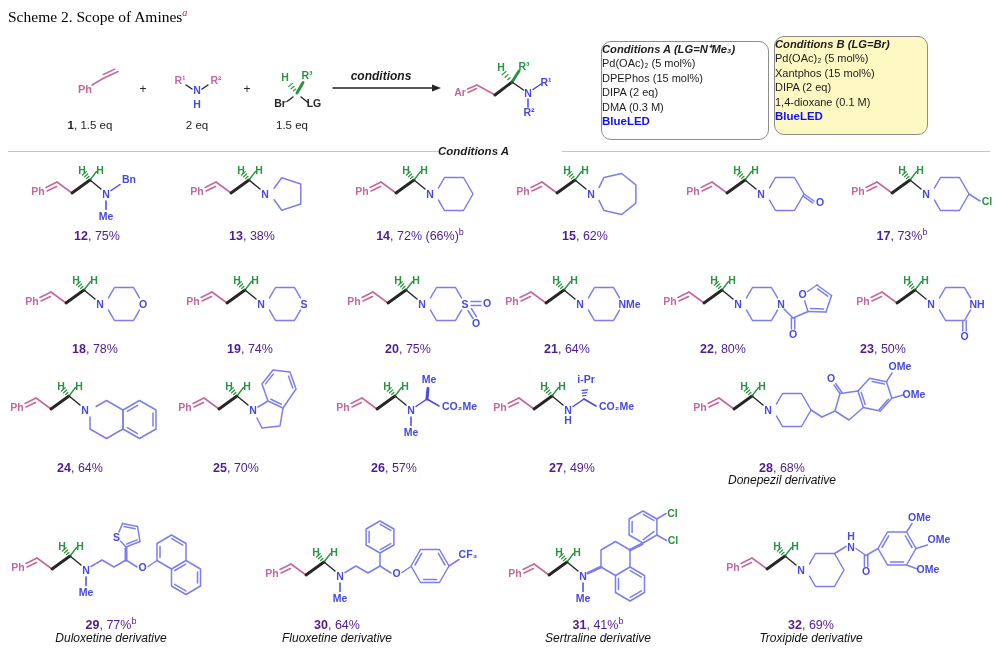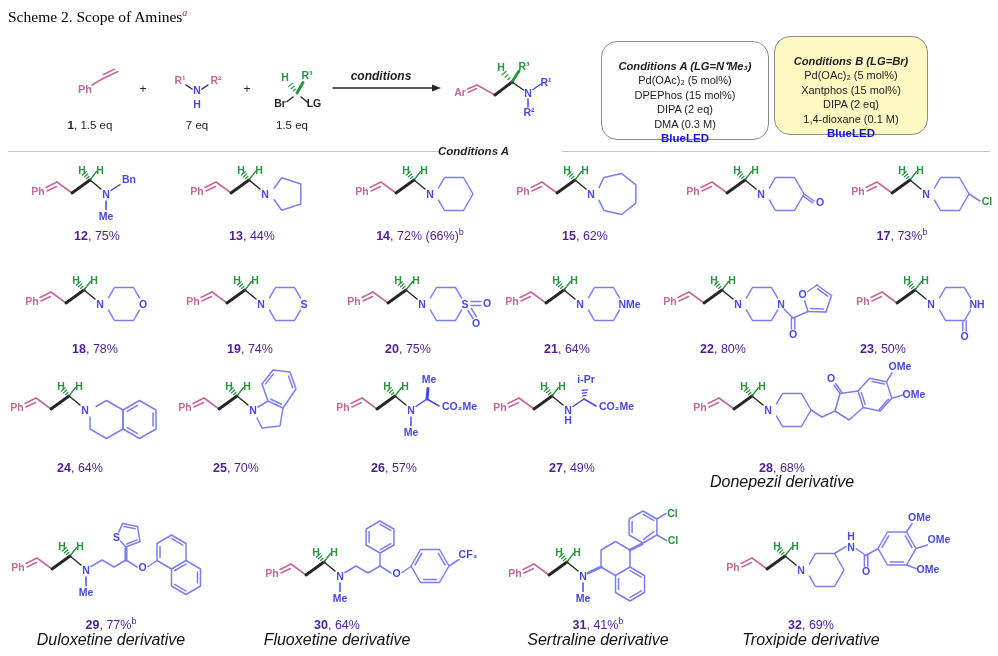--- a/index.html
+++ b/index.html
@@ -17,29 +17,29 @@
 .lb{stroke:#4848e4;stroke-width:1.5}
 .lbb{stroke:#4848e4;stroke-width:3}
 .tpk{fill:#c4699b}
 .tgn{fill:#2a9440}
 .tlb{fill:#4848e4}
 .tbk{fill:#262626}
 .title{position:absolute;left:8px;top:7px;font-family:"Liberation Serif",serif;font-size:15.5px;font-weight:400;color:#000}
 .title sup{font-size:10px;font-style:italic;color:#b01e2e}
 .eq{position:absolute;font-size:11.5px;text-align:center;color:#1d1d1d}
 .cond-label{position:absolute;font-size:12px;font-weight:700;font-style:italic;text-align:center}
-.box{position:absolute;border:1.4px solid #8c8c8c;border-radius:16px;text-align:center;font-size:11px;line-height:14.4px;padding-top:17px;box-sizing:border-box}
+.box{position:absolute;border:1.4px solid #8c8c8c;border-radius:10px;font-size:11px;line-height:14.4px;padding-top:0;box-sizing:border-box}
 .box .bt{font-size:11.2px;font-weight:700;font-style:italic}
 .box .led{font-weight:700;color:#1010ff;font-size:11.5px}
 .divline{position:absolute;border-top:1.2px solid #c4c4c4;height:0}
 .divlabel{position:absolute;font-size:11.5px;font-weight:700;font-style:italic;text-align:left}
 .cap{position:absolute;width:170px;text-align:center;font-size:12.5px;color:#4c1d95}
 .cap b{font-weight:700}
 .cap sup{font-size:9px}
-.dname{position:absolute;width:170px;text-align:center;font-size:16px;font-style:italic;color:#111}
+.dname{position:absolute;width:170px;text-align:center;font-size:12px;font-style:italic;color:#111}
 </style>
 </head>
 <body>
 
 <div id="page">
 
 <svg width="0" height="0">
 <defs>
 <g id="cin">
  <text class="tpk" x="8" y="37.8">Ph</text>
@@ -122,21 +122,21 @@
  <text class="tgn" x="516" y="30">R³</text>
  <path class="bk" d="M504,42 L515.5,50"></path>
  <text class="tlb" x="520" y="56.8">N</text>
  <path class="lb" d="M525,49.5 L533,44"></path>
  <text class="tlb" x="538" y="45.8">R¹</text>
  <path class="lb" d="M520,59 L520,67"></path>
  <text class="tlb" x="521" y="75.8">R²</text>
 </svg>
 
 <div class="eq" style="left:45px;top:119px;width:90px"><b>1</b><span>, 1.5 eq</span></div>
-<div class="eq" style="left:167px;top:119px;width:60px">7 eq</div>
+<div class="eq" style="left:167px;top:119px;width:60px">2 eq</div>
 <div class="eq" style="left:262px;top:119px;width:60px">1.5 eq</div>
 <div class="cond-label" style="left:331px;top:69px;width:100px">conditions</div>
 
 <div class="box" style="left:601px;top:41px;width:168px;height:99px;background:#fff">
  <div class="bt">Conditions A (LG=N⁺Me₃)</div>
  <div>Pd(OAc)₂ (5 mol%)</div>
  <div>DPEPhos (15 mol%)</div>
  <div>DIPA (2 eq)</div>
  <div>DMA (0.3 M)</div>
  <div class="led">BlueLED</div>
@@ -377,21 +377,21 @@
  <path class="rb" d="M181.5,-1 L187,-9.5"></path>
  <text class="tlb" x="194.5" y="-12">OMe</text>
  <path class="rb" d="M191,15.5 L202.5,12"></path>
  <text class="tlb" x="214" y="10">OMe</text>
  <path class="rb" d="M181.5,32 L192.5,36"></path>
  <text class="tlb" x="203" y="39.5">OMe</text>
  </g>
 </svg>
 
 <div class="cap" style="left:12px;top:227px"><b>12</b><span>, 75%</span><sup></sup></div>
-<div class="cap" style="left:167px;top:227px"><b>13</b><span>, 44%</span><sup></sup></div>
+<div class="cap" style="left:167px;top:227px"><b>13</b><span>, 38%</span><sup></sup></div>
 <div class="cap" style="left:335px;top:227px"><b>14</b><span>, 72% (66%)</span><sup>b</sup></div>
 <div class="cap" style="left:500px;top:227px"><b>15</b><span>, 62%</span><sup></sup></div>
 <div class="cap" style="left:817px;top:227px"><b>17</b><span>, 73%</span><sup>b</sup></div>
 <div class="cap" style="left:10px;top:340px"><b>18</b><span>, 78%</span><sup></sup></div>
 <div class="cap" style="left:165px;top:340px"><b>19</b><span>, 74%</span><sup></sup></div>
 <div class="cap" style="left:323px;top:340px"><b>20</b><span>, 75%</span><sup></sup></div>
 <div class="cap" style="left:482px;top:340px"><b>21</b><span>, 64%</span><sup></sup></div>
 <div class="cap" style="left:638px;top:340px"><b>22</b><span>, 80%</span><sup></sup></div>
 <div class="cap" style="left:798px;top:340px"><b>23</b><span>, 50%</span><sup></sup></div>
 <div class="cap" style="left:-5px;top:459px"><b>24</b><span>, 64%</span><sup></sup></div>

